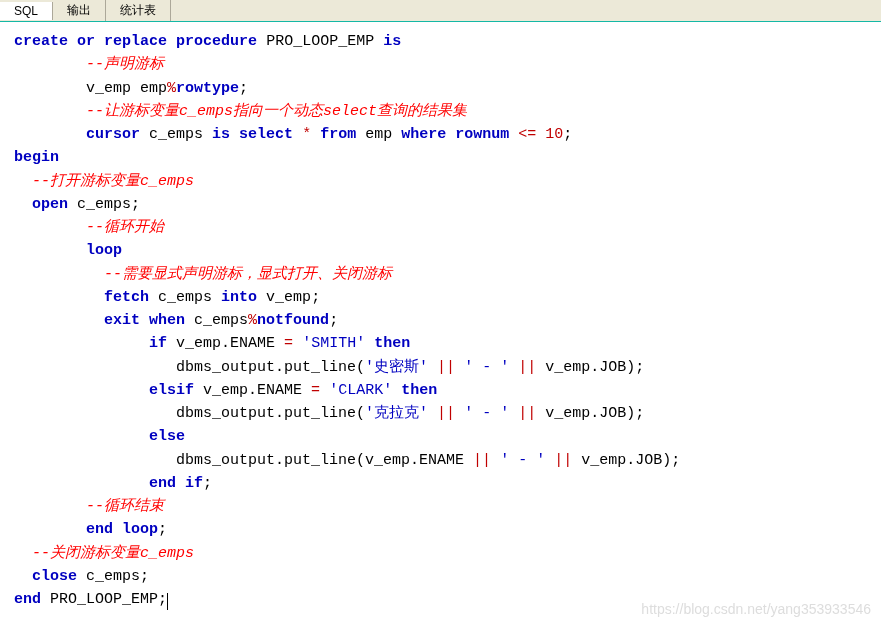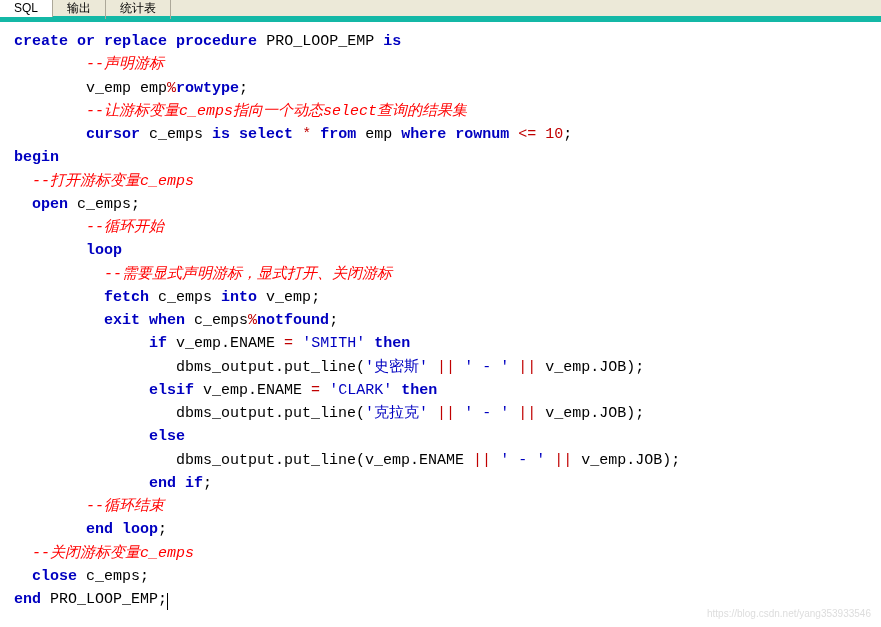--- a/index.html
+++ b/index.html
@@ -7,21 +7,21 @@
       font-family: "Courier New", Consolas, monospace;
       font-size: 15px;
       background: #f0f0f0;
       width: 881px;
       height: 627px;
       overflow: hidden;
     }
     .tabs {
       display: flex;
       background: #ece9d8;
-      border-bottom: 6px solid #14b8a6;
+      border-bottom: 1px solid #14b8a6;
       height: 22px;
       align-items: center;
     }
     .tab {
       padding: 2px 14px;
       font-size: 12px;
       font-family: Arial, sans-serif;
       cursor: pointer;
       border-right: 1px solid #aca899;
     }
@@ -48,21 +48,21 @@
       height: 17px;
       background: #000;
       vertical-align: text-bottom;
       margin-bottom: -2px;
     }
     .watermark {
       position: absolute;
       bottom: 6px;
       right: 10px;
       color: #ddd;
-      font-size: 10px;
+      font-size: 14px;
       font-family: Arial, sans-serif;
       font-style: normal;
     }
   </style>
 </head>
 <body>
 
 <div class="tabs">
   <div class="tab active">SQL</div>
   <div class="tab">输出</div>

